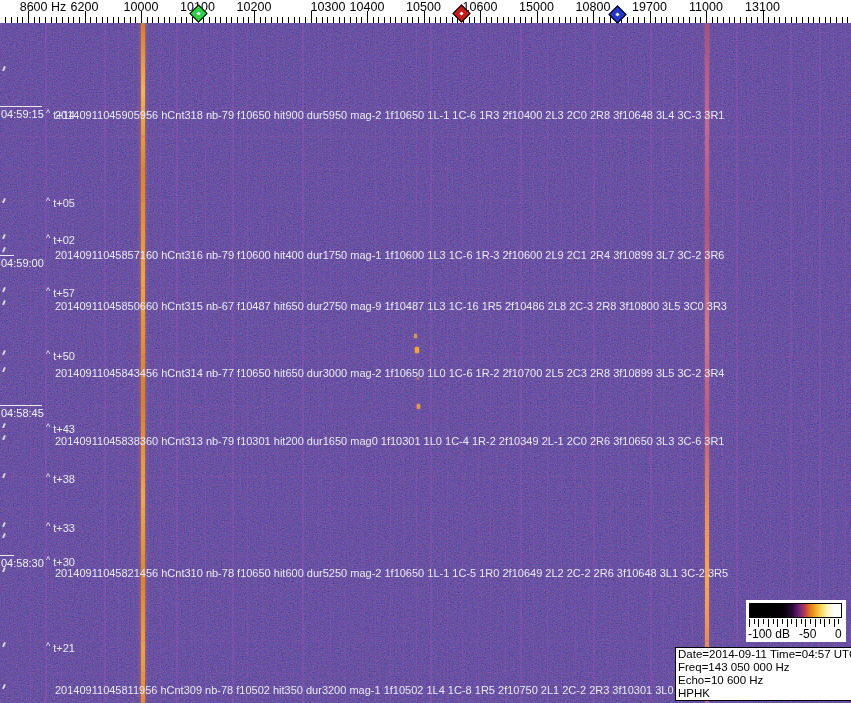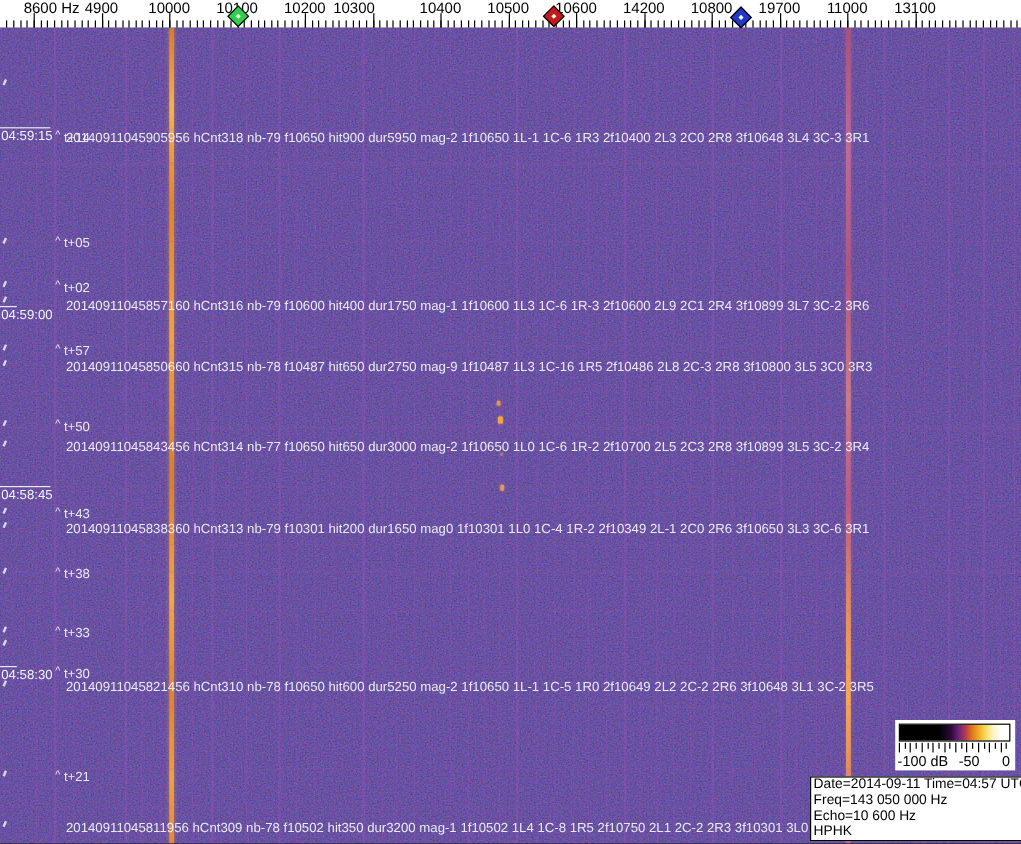--- a/index.html
+++ b/index.html
@@ -292,37 +292,37 @@
       <div class="tick minor" style="left: 813.3px;"></div>
       <div class="tick minor" style="left: 819px;"></div>
       <div class="tick minor" style="left: 824.6px;"></div>
       <div class="tick minor" style="left: 830.3px;"></div>
       <div class="tick minor" style="left: 835.9px;"></div>
       <div class="tick minor" style="left: 841.6px;"></div>
       <div class="tick minor" style="left: 847.2px;"></div>
       <div class="tick major" style="left: 28px;"></div>
       <span class="fa-label" style="left: 43px;">8600 Hz</span>
       <div class="tick major" style="left: 84.5px;"></div>
-      <span class="fa-label" style="left: 84.5px;">4900</span>
+      <span class="fa-label" style="left: 84.5px;">6200</span>
       <div class="tick major" style="left: 141px;"></div>
       <span class="fa-label" style="left: 141px;">10000</span>
       <div class="tick major" style="left: 197.5px;"></div>
       <span class="fa-label" style="left: 197.5px;">10100</span>
       <div class="tick major" style="left: 254px;"></div>
       <span class="fa-label" style="left: 254px;">10200</span>
       <div class="tick major" style="left: 310.5px;"></div>
-      <span class="fa-label" style="left: 295px;">10300</span>
+      <span class="fa-label" style="left: 328px;">10300</span>
       <div class="tick major" style="left: 367px;"></div>
       <span class="fa-label" style="left: 367px;">10400</span>
       <div class="tick major" style="left: 423.5px;"></div>
       <span class="fa-label" style="left: 423.5px;">10500</span>
       <div class="tick major" style="left: 480px;"></div>
       <span class="fa-label" style="left: 480px;">10600</span>
       <div class="tick major" style="left: 536.5px;"></div>
-      <span class="fa-label" style="left: 536.5px;">14200</span>
+      <span class="fa-label" style="left: 536.5px;">15000</span>
       <div class="tick major" style="left: 593px;"></div>
       <span class="fa-label" style="left: 593px;">10800</span>
       <div class="tick major" style="left: 649.5px;"></div>
       <span class="fa-label" style="left: 649.5px;">19700</span>
       <div class="tick major" style="left: 706px;"></div>
       <span class="fa-label" style="left: 706px;">11000</span>
       <div class="tick major" style="left: 762.5px;"></div>
       <span class="fa-label" style="left: 762.5px;">13100</span>
       <div class="diamond" style="left: 192px; top: 7px; background: rgb(46, 208, 74);">
         <div class="dot"></div>
@@ -335,21 +335,21 @@
       </div>
     </div>
 
   <div class="overlays" id="overlays">
       <div class="ev-t" style="top: 109px;"><span class="caret">^</span>t+14</div>
       <div class="ev-detail" style="top: 109px;">20140911045905956 hCnt318 nb-79 f10650 hit900 dur5950 mag-2 1f10650 1L-1 1C-6 1R3 2f10400 2L3 2C0 2R8 3f10648 3L4 3C-3 3R1</div>
       <div class="ev-t" style="top: 197px;"><span class="caret">^</span>t+05</div>
       <div class="ev-t" style="top: 234px;"><span class="caret">^</span>t+02</div>
       <div class="ev-detail" style="top: 249px;">20140911045857160 hCnt316 nb-79 f10600 hit400 dur1750 mag-1 1f10600 1L3 1C-6 1R-3 2f10600 2L9 2C1 2R4 3f10899 3L7 3C-2 3R6</div>
       <div class="ev-t" style="top: 287px;"><span class="caret">^</span>t+57</div>
-      <div class="ev-detail" style="top: 300px;">20140911045850660 hCnt315 nb-78 f10487 hit650 dur2750 mag-9 1f10487 1L3 1C-16 1R5 2f10486 2L8 2C-3 2R8 3f10800 3L5 3C0 3R3</div>
+      <div class="ev-detail" style="top: 300px;">20140911045850660 hCnt315 nb-67 f10487 hit650 dur2750 mag-9 1f10487 1L3 1C-16 1R5 2f10486 2L8 2C-3 2R8 3f10800 3L5 3C0 3R3</div>
       <div class="ev-t" style="top: 350px;"><span class="caret">^</span>t+50</div>
       <div class="ev-detail" style="top: 367px;">20140911045843456 hCnt314 nb-77 f10650 hit650 dur3000 mag-2 1f10650 1L0 1C-6 1R-2 2f10700 2L5 2C3 2R8 3f10899 3L5 3C-2 3R4</div>
       <div class="ev-t" style="top: 423px;"><span class="caret">^</span>t+43</div>
       <div class="ev-detail" style="top: 435px;">20140911045838360 hCnt313 nb-79 f10301 hit200 dur1650 mag0 1f10301 1L0 1C-4 1R-2 2f10349 2L-1 2C0 2R6 3f10650 3L3 3C-6 3R1</div>
       <div class="ev-t" style="top: 473px;"><span class="caret">^</span>t+38</div>
       <div class="ev-t" style="top: 522px;"><span class="caret">^</span>t+33</div>
       <div class="ev-t" style="top: 556px;"><span class="caret">^</span>t+30</div>
       <div class="ev-detail" style="top: 567px;">20140911045821456 hCnt310 nb-78 f10650 hit600 dur5250 mag-2 1f10650 1L-1 1C-5 1R0 2f10649 2L2 2C-2 2R6 3f10648 3L1 3C-2 3R5</div>
       <div class="ev-t" style="top: 642px;"><span class="caret">^</span>t+21</div>
       <div class="ev-detail" style="top: 684px;">20140911045811956 hCnt309 nb-78 f10502 hit350 dur3200 mag-1 1f10502 1L4 1C-8 1R5 2f10750 2L1 2C-2 2R3 3f10301 3L0 3C</div>

